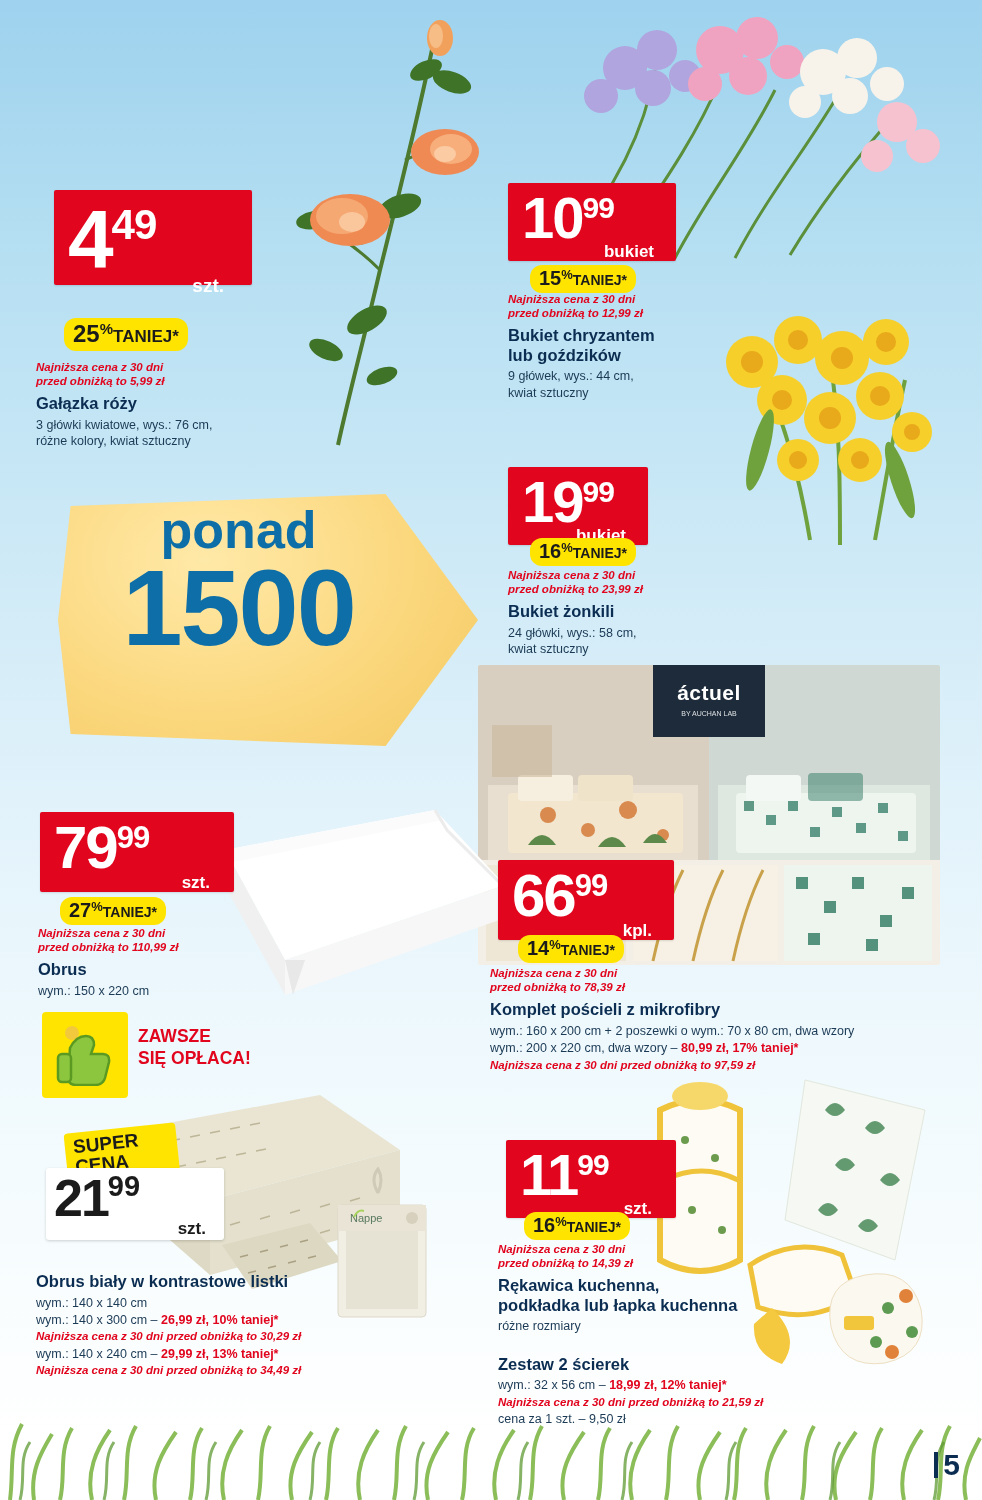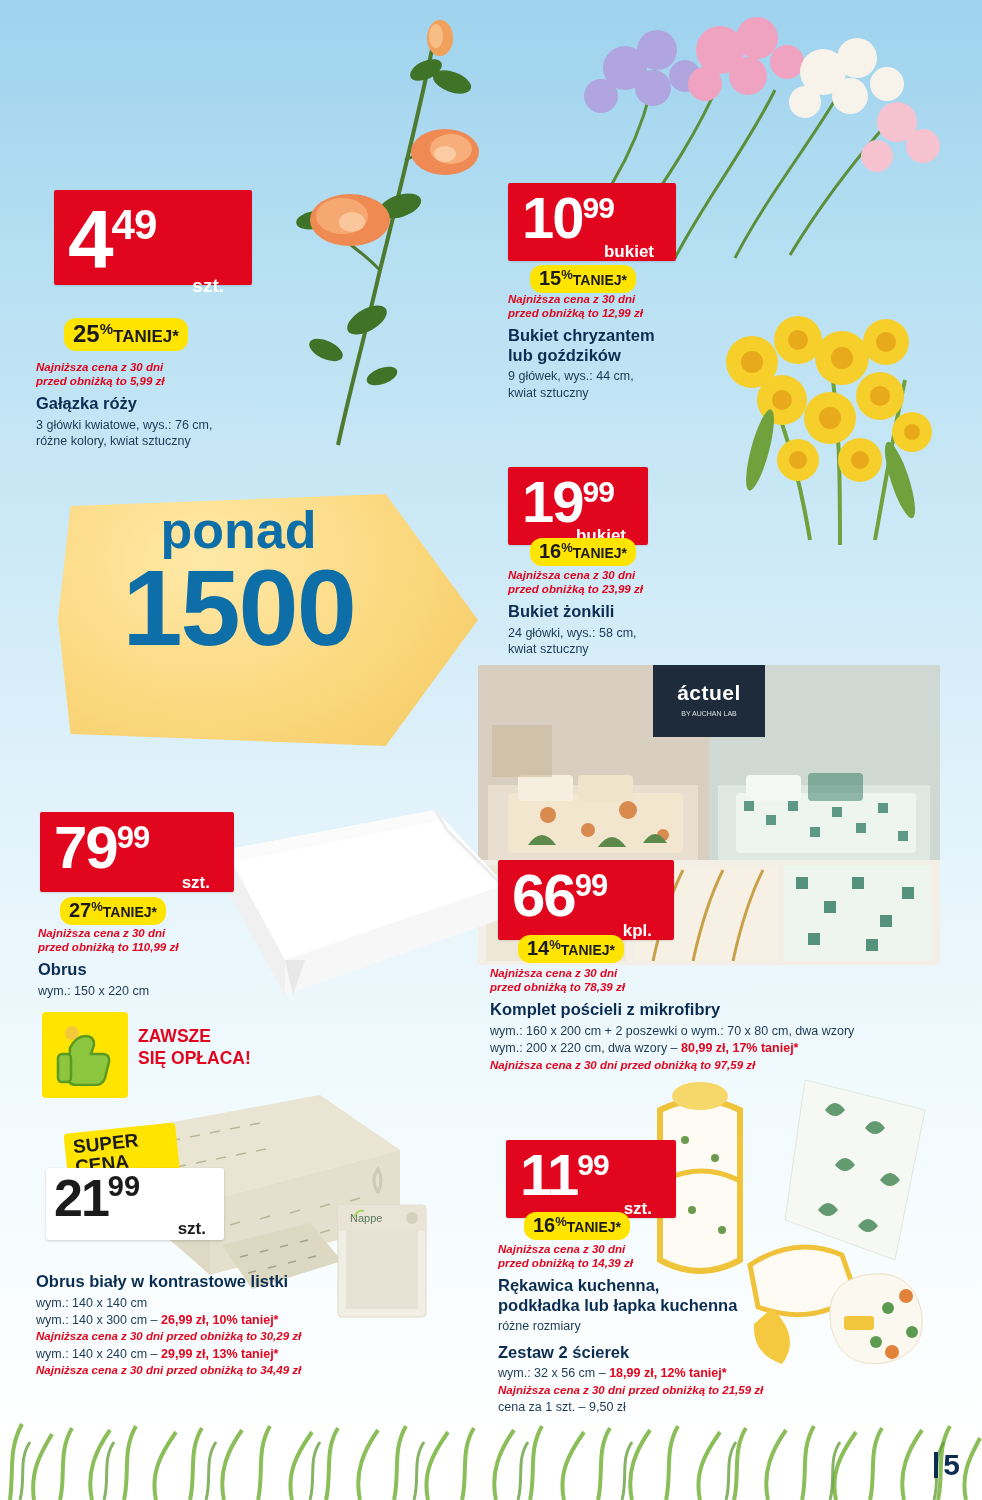--- a/index.html
+++ b/index.html
@@ -599,21 +599,21 @@
   </div>
   <div class="yellowbar" style="left:524px; top:1212px;">
     <span class="pct" style="font-size:20px;">16</span><span class="sup" style="font-size:13px;">%</span><span class="txt" style="font-size:14px;">TANIEJ*</span>
   </div>
   <div class="block" style="left:498px; top:1242px; width:300px;">
     <div class="lowest" style="white-space:pre-line;">Najniższa cena z 30 dni
 przed obniżką to 14,39 zł</div>
     <div class="pname" style="white-space:pre-line;">Rękawica kuchenna,
 podkładka lub łapka kuchenna</div>
     <div class="pdesc">różne rozmiary</div>
-    <div class="pname" style="margin-top:8px;">Zestaw 2 ścierek</div>
+    <div class="pname" style="margin-top:20px;">Zestaw 2 ścierek</div>
     <div class="pdesc"><span>wym.: 32 x 56 cm – </span><span class="red">18,99 zł, 12% taniej*</span></div>
     <div class="redline" style="margin-top:1px;">Najniższa cena z 30 dni przed obniżką to 21,59 zł</div>
     <div class="pdesc" style="margin-top:1px;">cena za 1 szt. – 9,50 zł</div>
   </div>
 
   <div class="grass">
     <svg width="982" height="120" viewBox="0 0 982 120">
       <g stroke="#7fb648" stroke-width="4" fill="none" opacity=".9">
         <path d="M10 120 C14 90 8 70 22 44"></path>
           <path d="M34 120 C30 92 40 74 52 54"></path>

